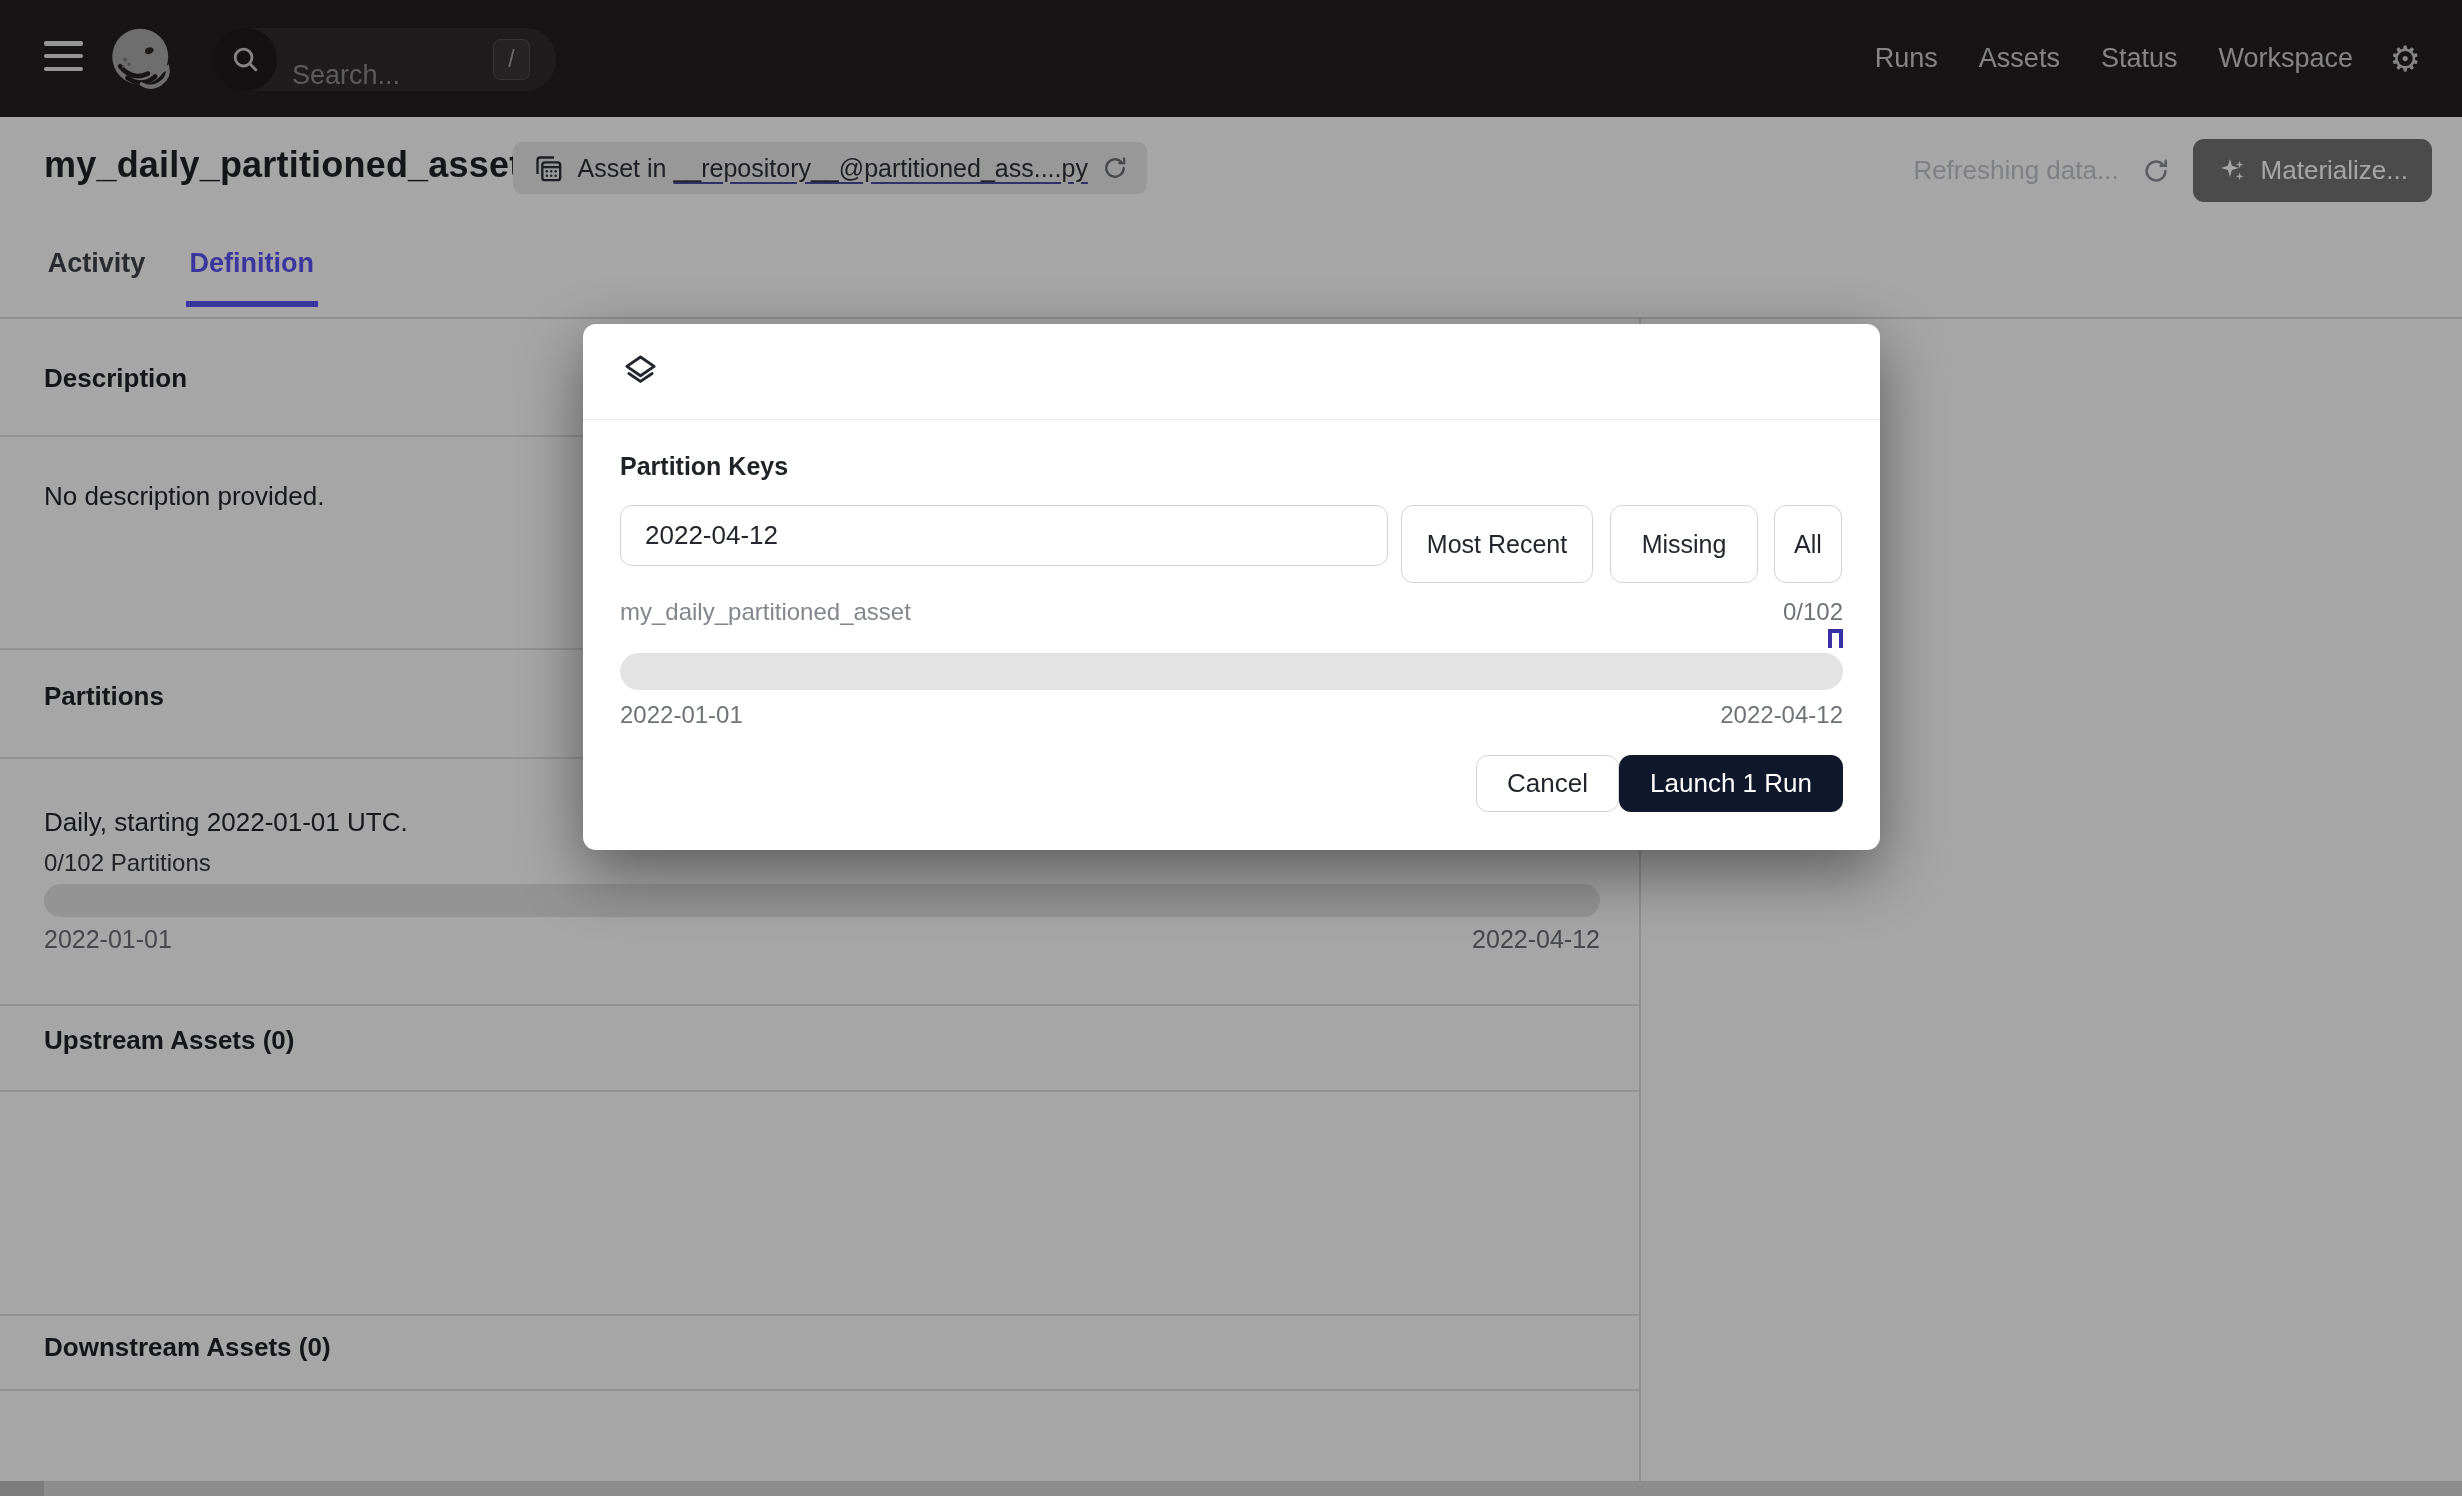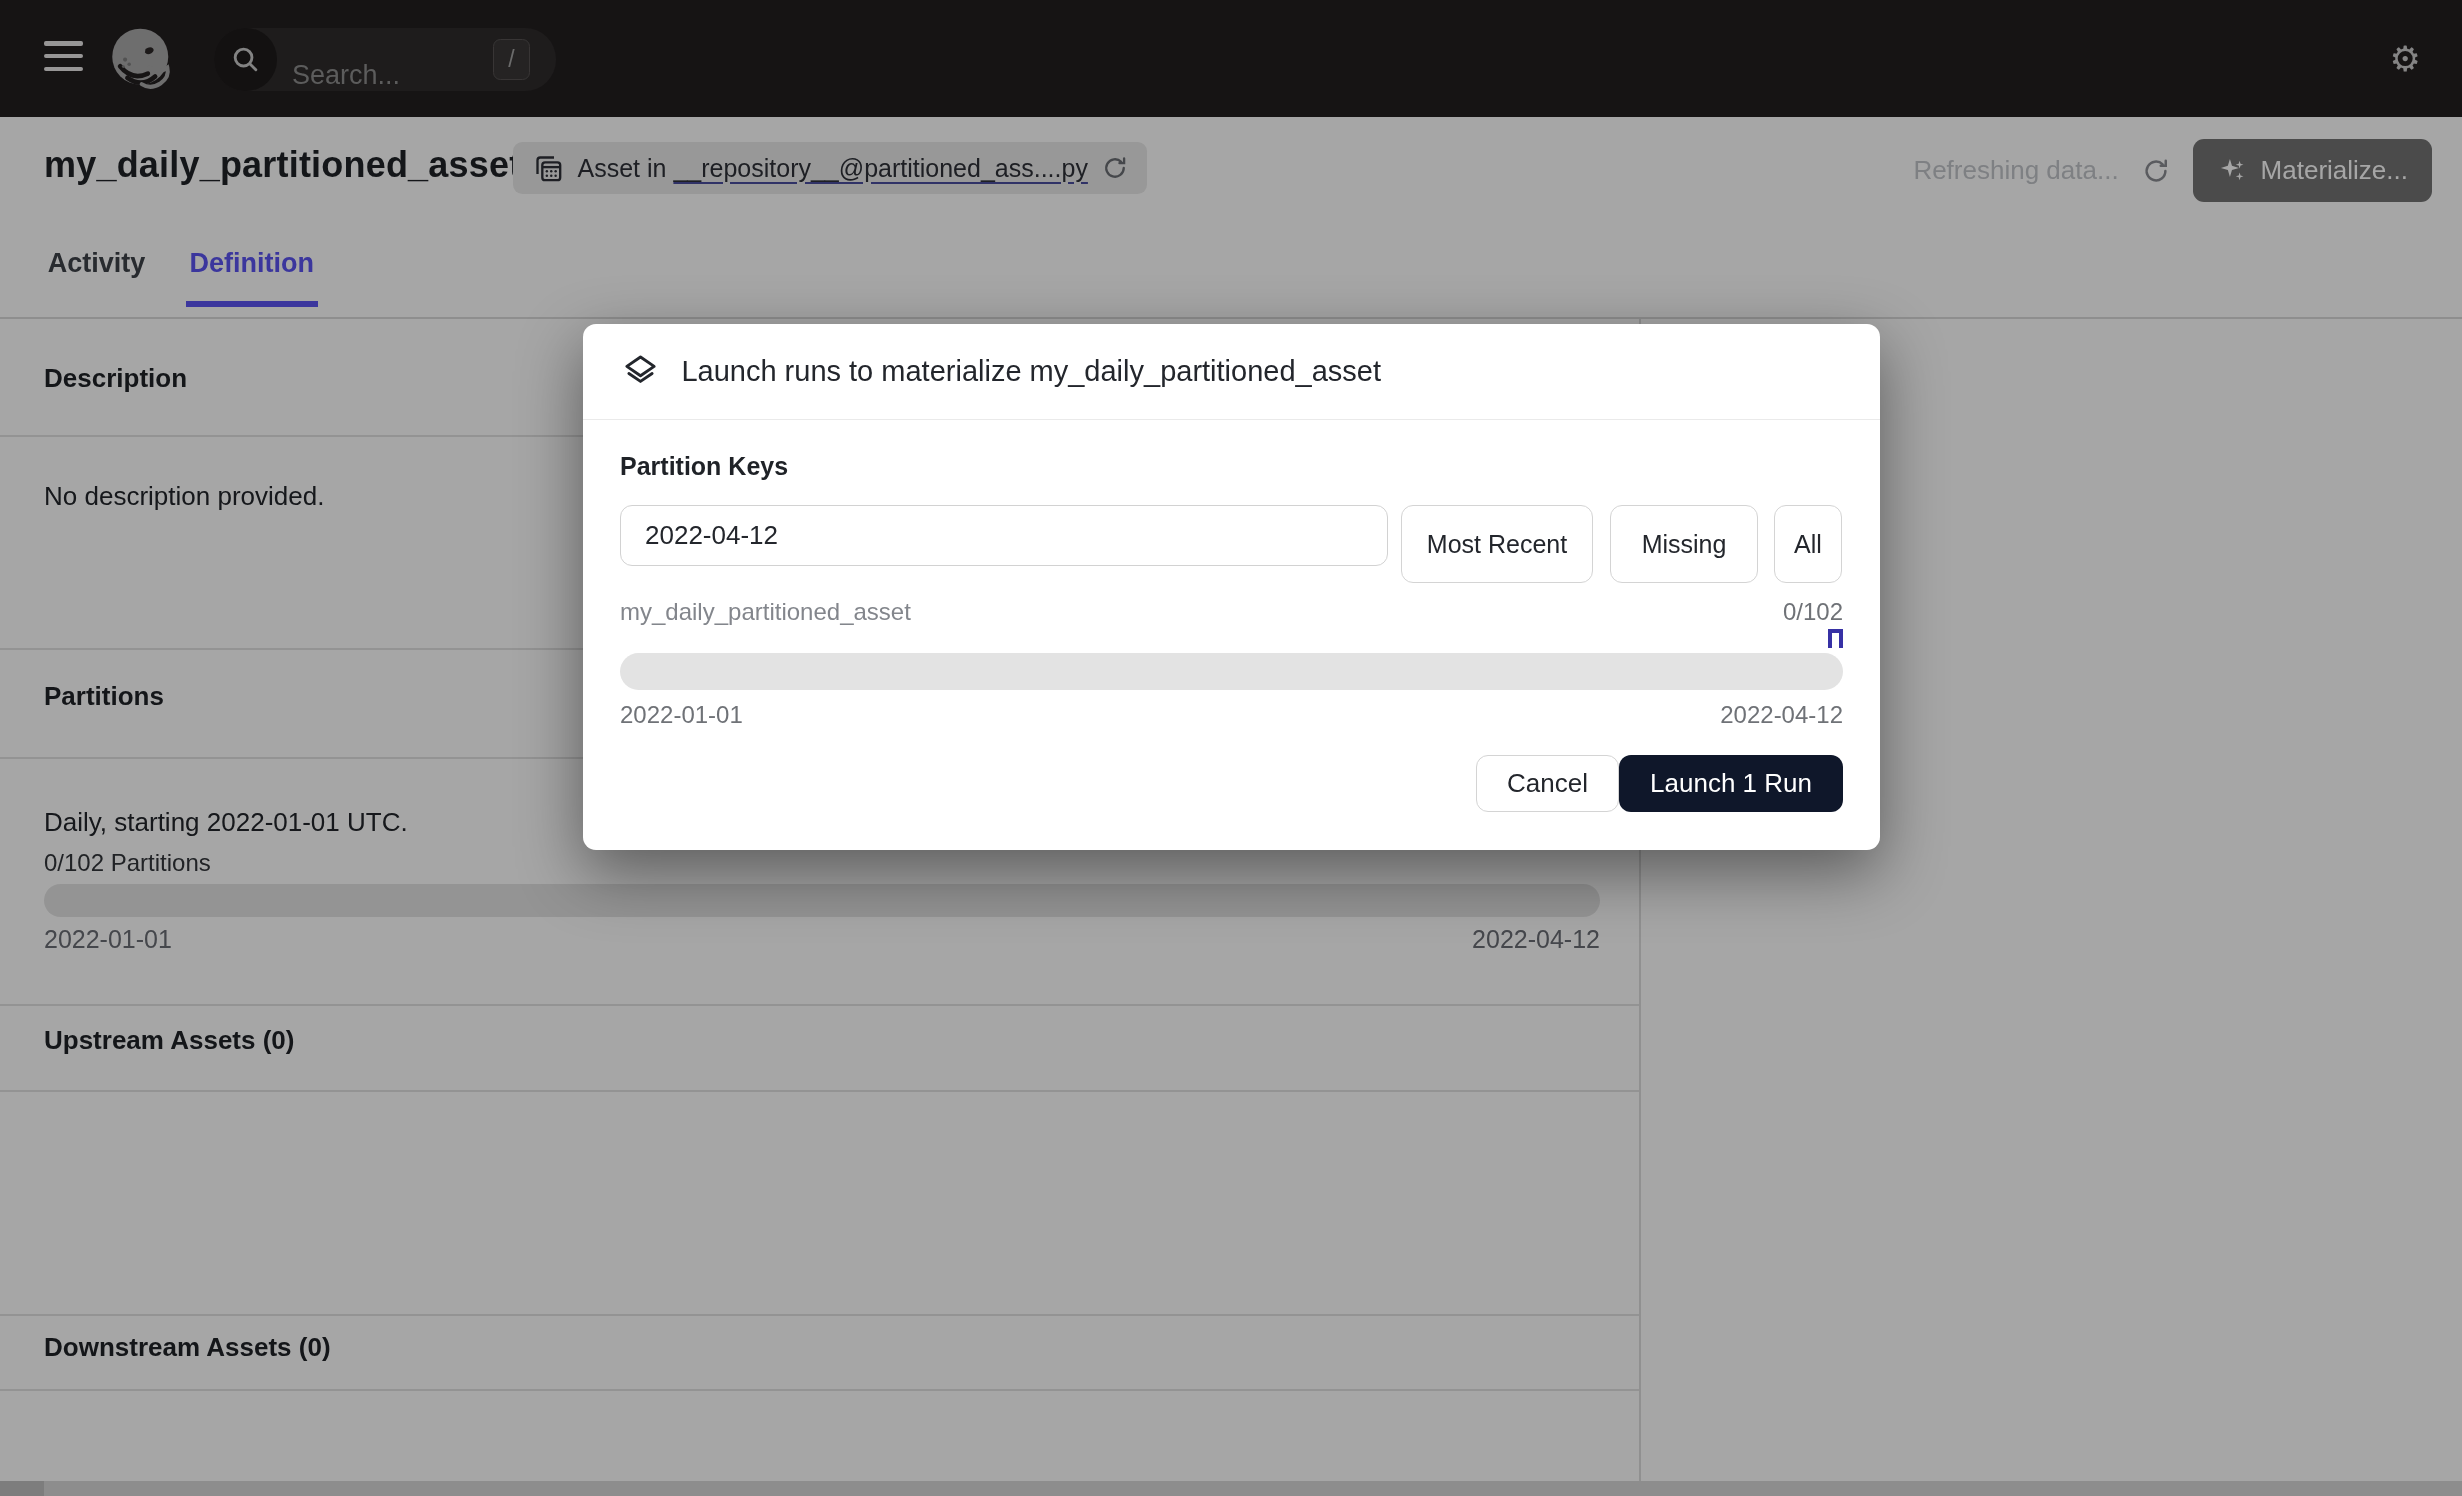--- a/index.html
+++ b/index.html
@@ -141,20 +141,26 @@
   </div>
   <div class="searchbox">
     <div class="search-icon-circle">
       <svg width="31" height="31" viewBox="0 0 24 24" fill="none" stroke="#C9C9C9" stroke-width="2.2" stroke-linecap="round">
         <circle cx="10.5" cy="10.5" r="6.5"></circle>
           <path d="M15.5 15.5 L20 20"></path>
       </svg>
     </div>
     <input type="text" placeholder="Search..." style="">
     <div class="slash-key">/</div>
+  </div>
+  <div class="nav-links">
+    <span class="nav-link">Runs</span>
+    <span class="nav-link">Assets</span>
+    <span class="nav-link">Status</span>
+    <span class="nav-link">Workspace</span>
   </div>
   <div class="gear">⚙</div>
 </div>
 
 <div class="page-title">my_daily_partitioned_asset</div>
 
 <div class="asset-badge">
   <svg width="33" height="33" viewBox="0 0 24 24" fill="none" stroke="#2E3138" stroke-width="1.7">
     <path d="M4 16 V6 a2 2 0 0 1 2 -2 h10"></path>
     <rect x="7.5" y="7.5" width="13" height="13" rx="2"></rect>
@@ -225,21 +231,20 @@
 <div class="scroll-corner"></div>
 
 <div class="overlay"></div>
 
 <div class="modal">
   <div class="modal-header">
     <svg width="41" height="41" viewBox="0 0 24 24" fill="none" stroke="#23262C" stroke-width="1.7" stroke-linejoin="round">
       <path d="M12 3.5 L20 9 L12 14.5 L4 9 Z"></path>
       <path d="M5.2 13.2 L12 17.8 L18.8 13.2" stroke-linecap="round"></path>
     </svg>
-    <span class="modal-title">Launch runs to materialize my_daily_partitioned_asset</span>
   </div>
 
   <div class="pk-label">Partition Keys</div>
 
   <input class="pk-input" type="text" value="2022-04-12" style="">
 
   <button class="quick-btn" style="left:818px; width:192px; padding:0;">Most Recent</button>
   <button class="quick-btn" style="left:1027px; width:148px; padding:0;">Missing</button>
   <button class="quick-btn" style="left:1191px; width:68px; padding:0;">All</button>
 

